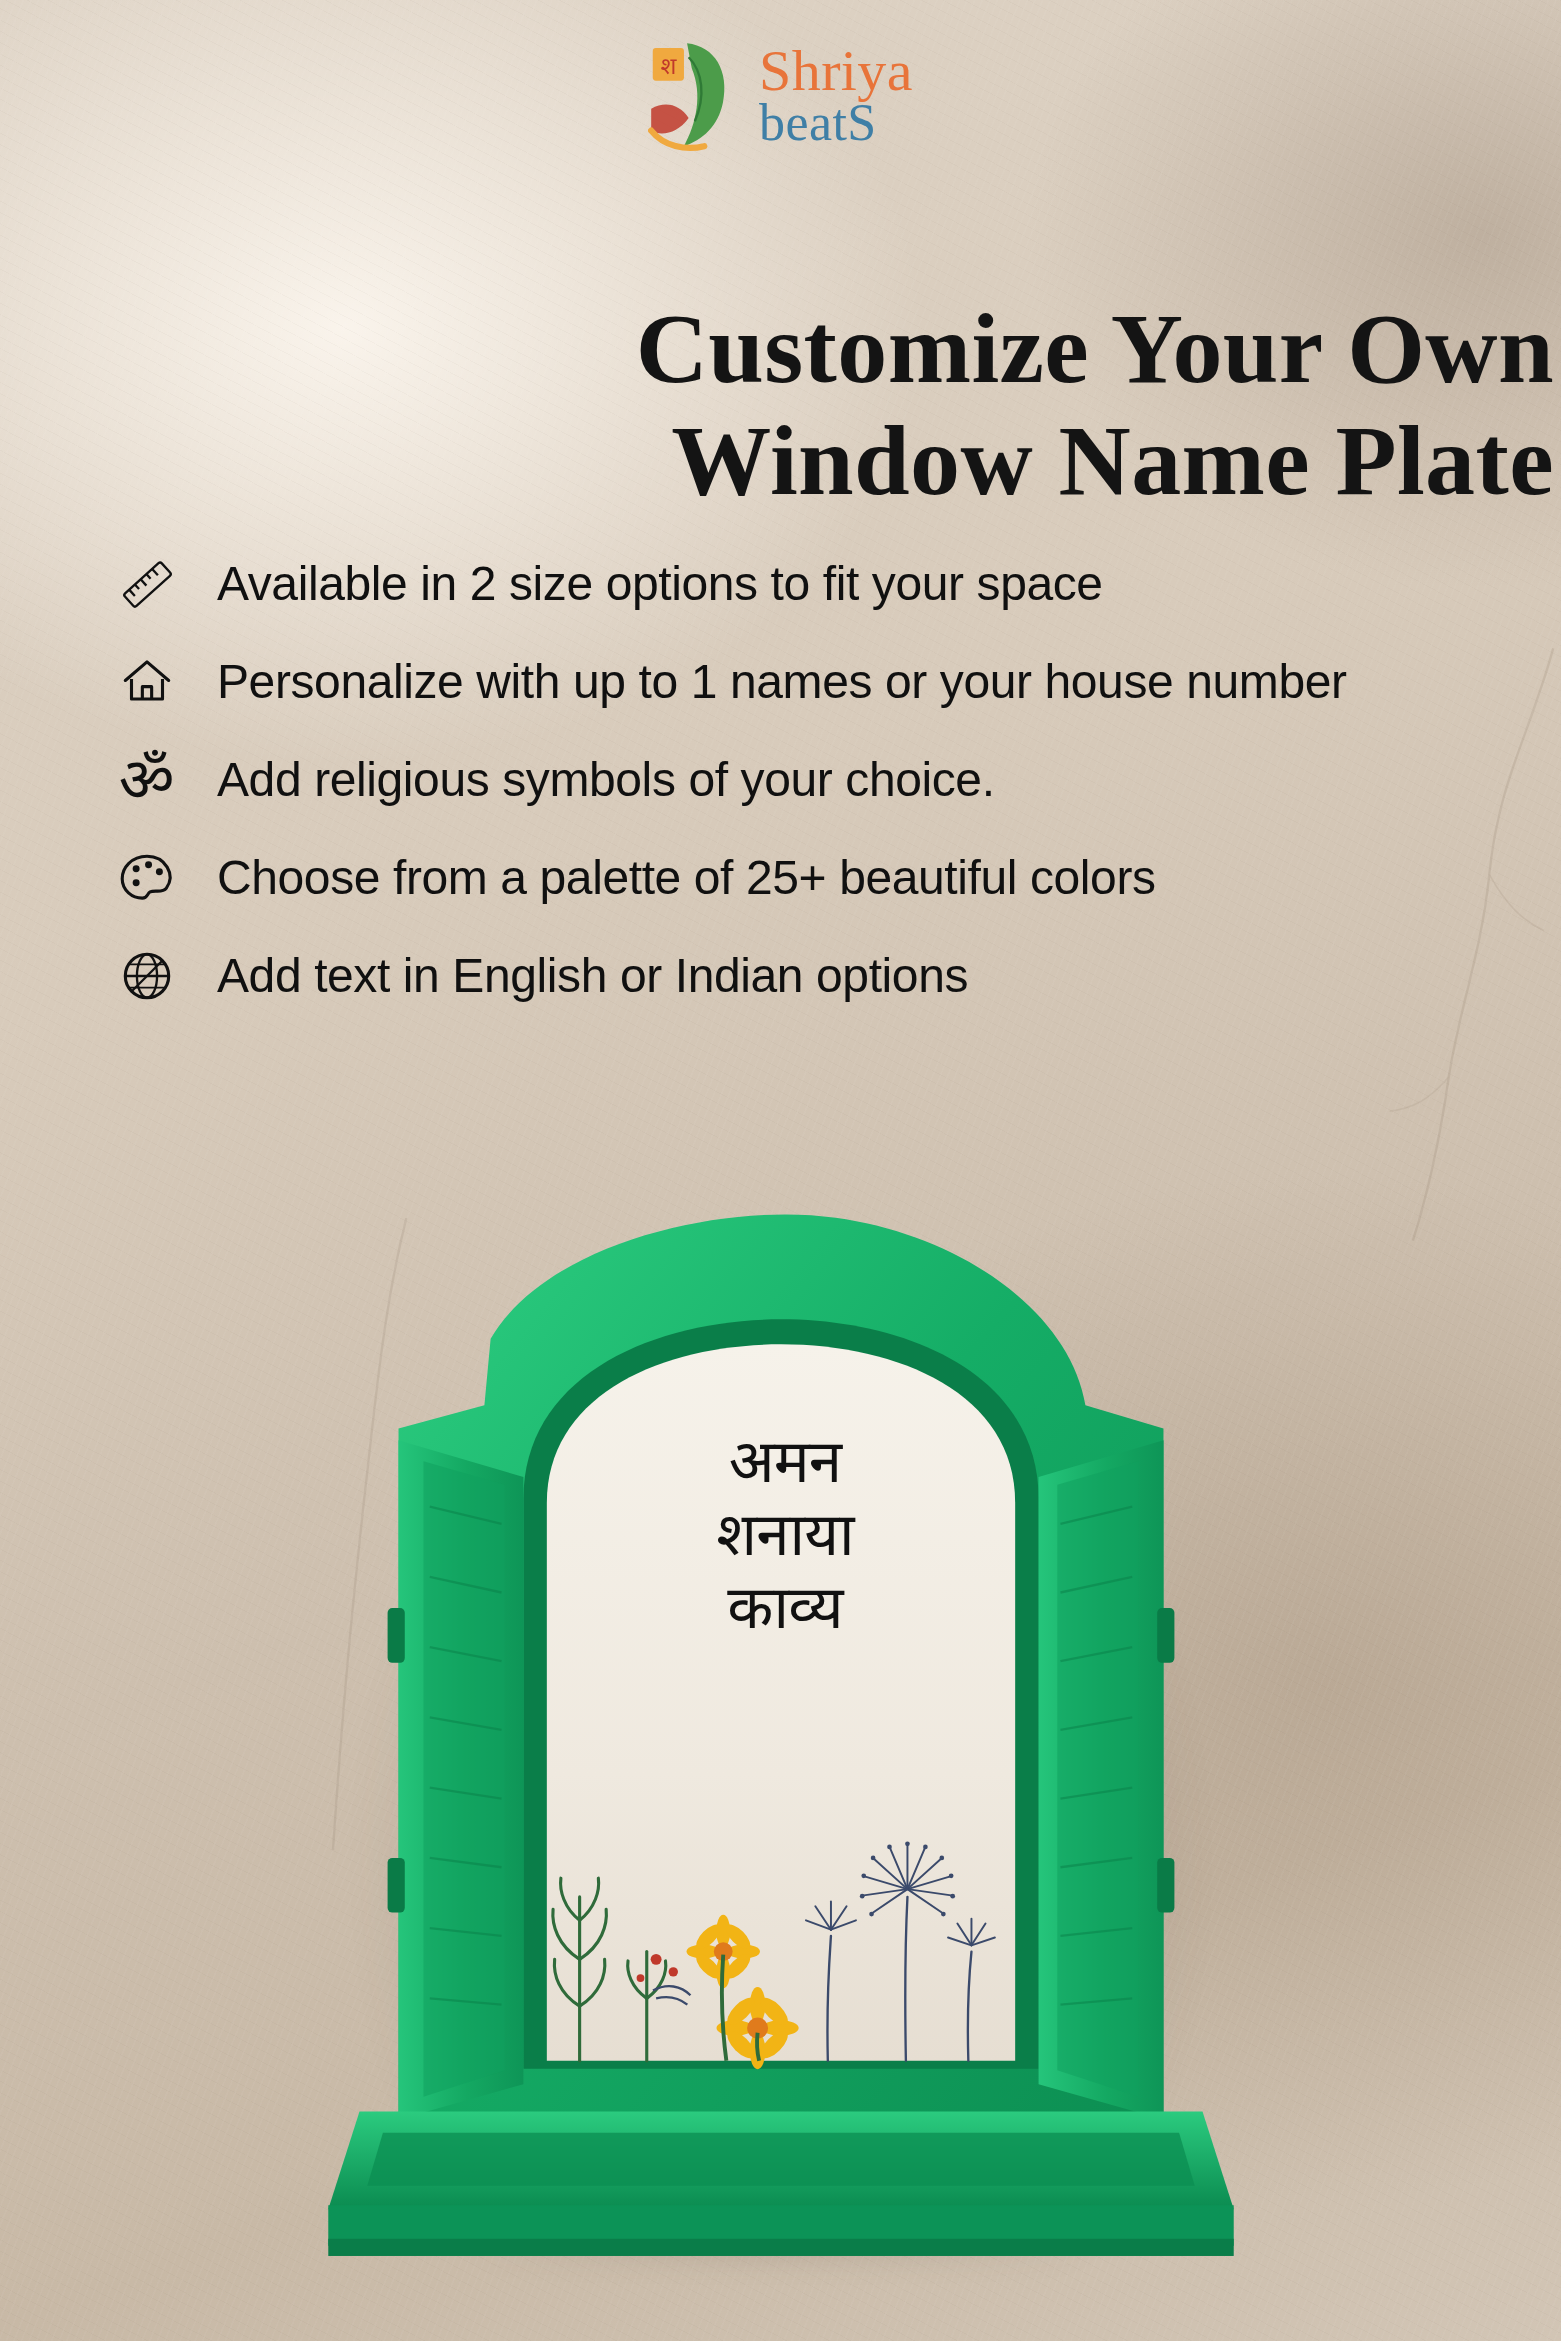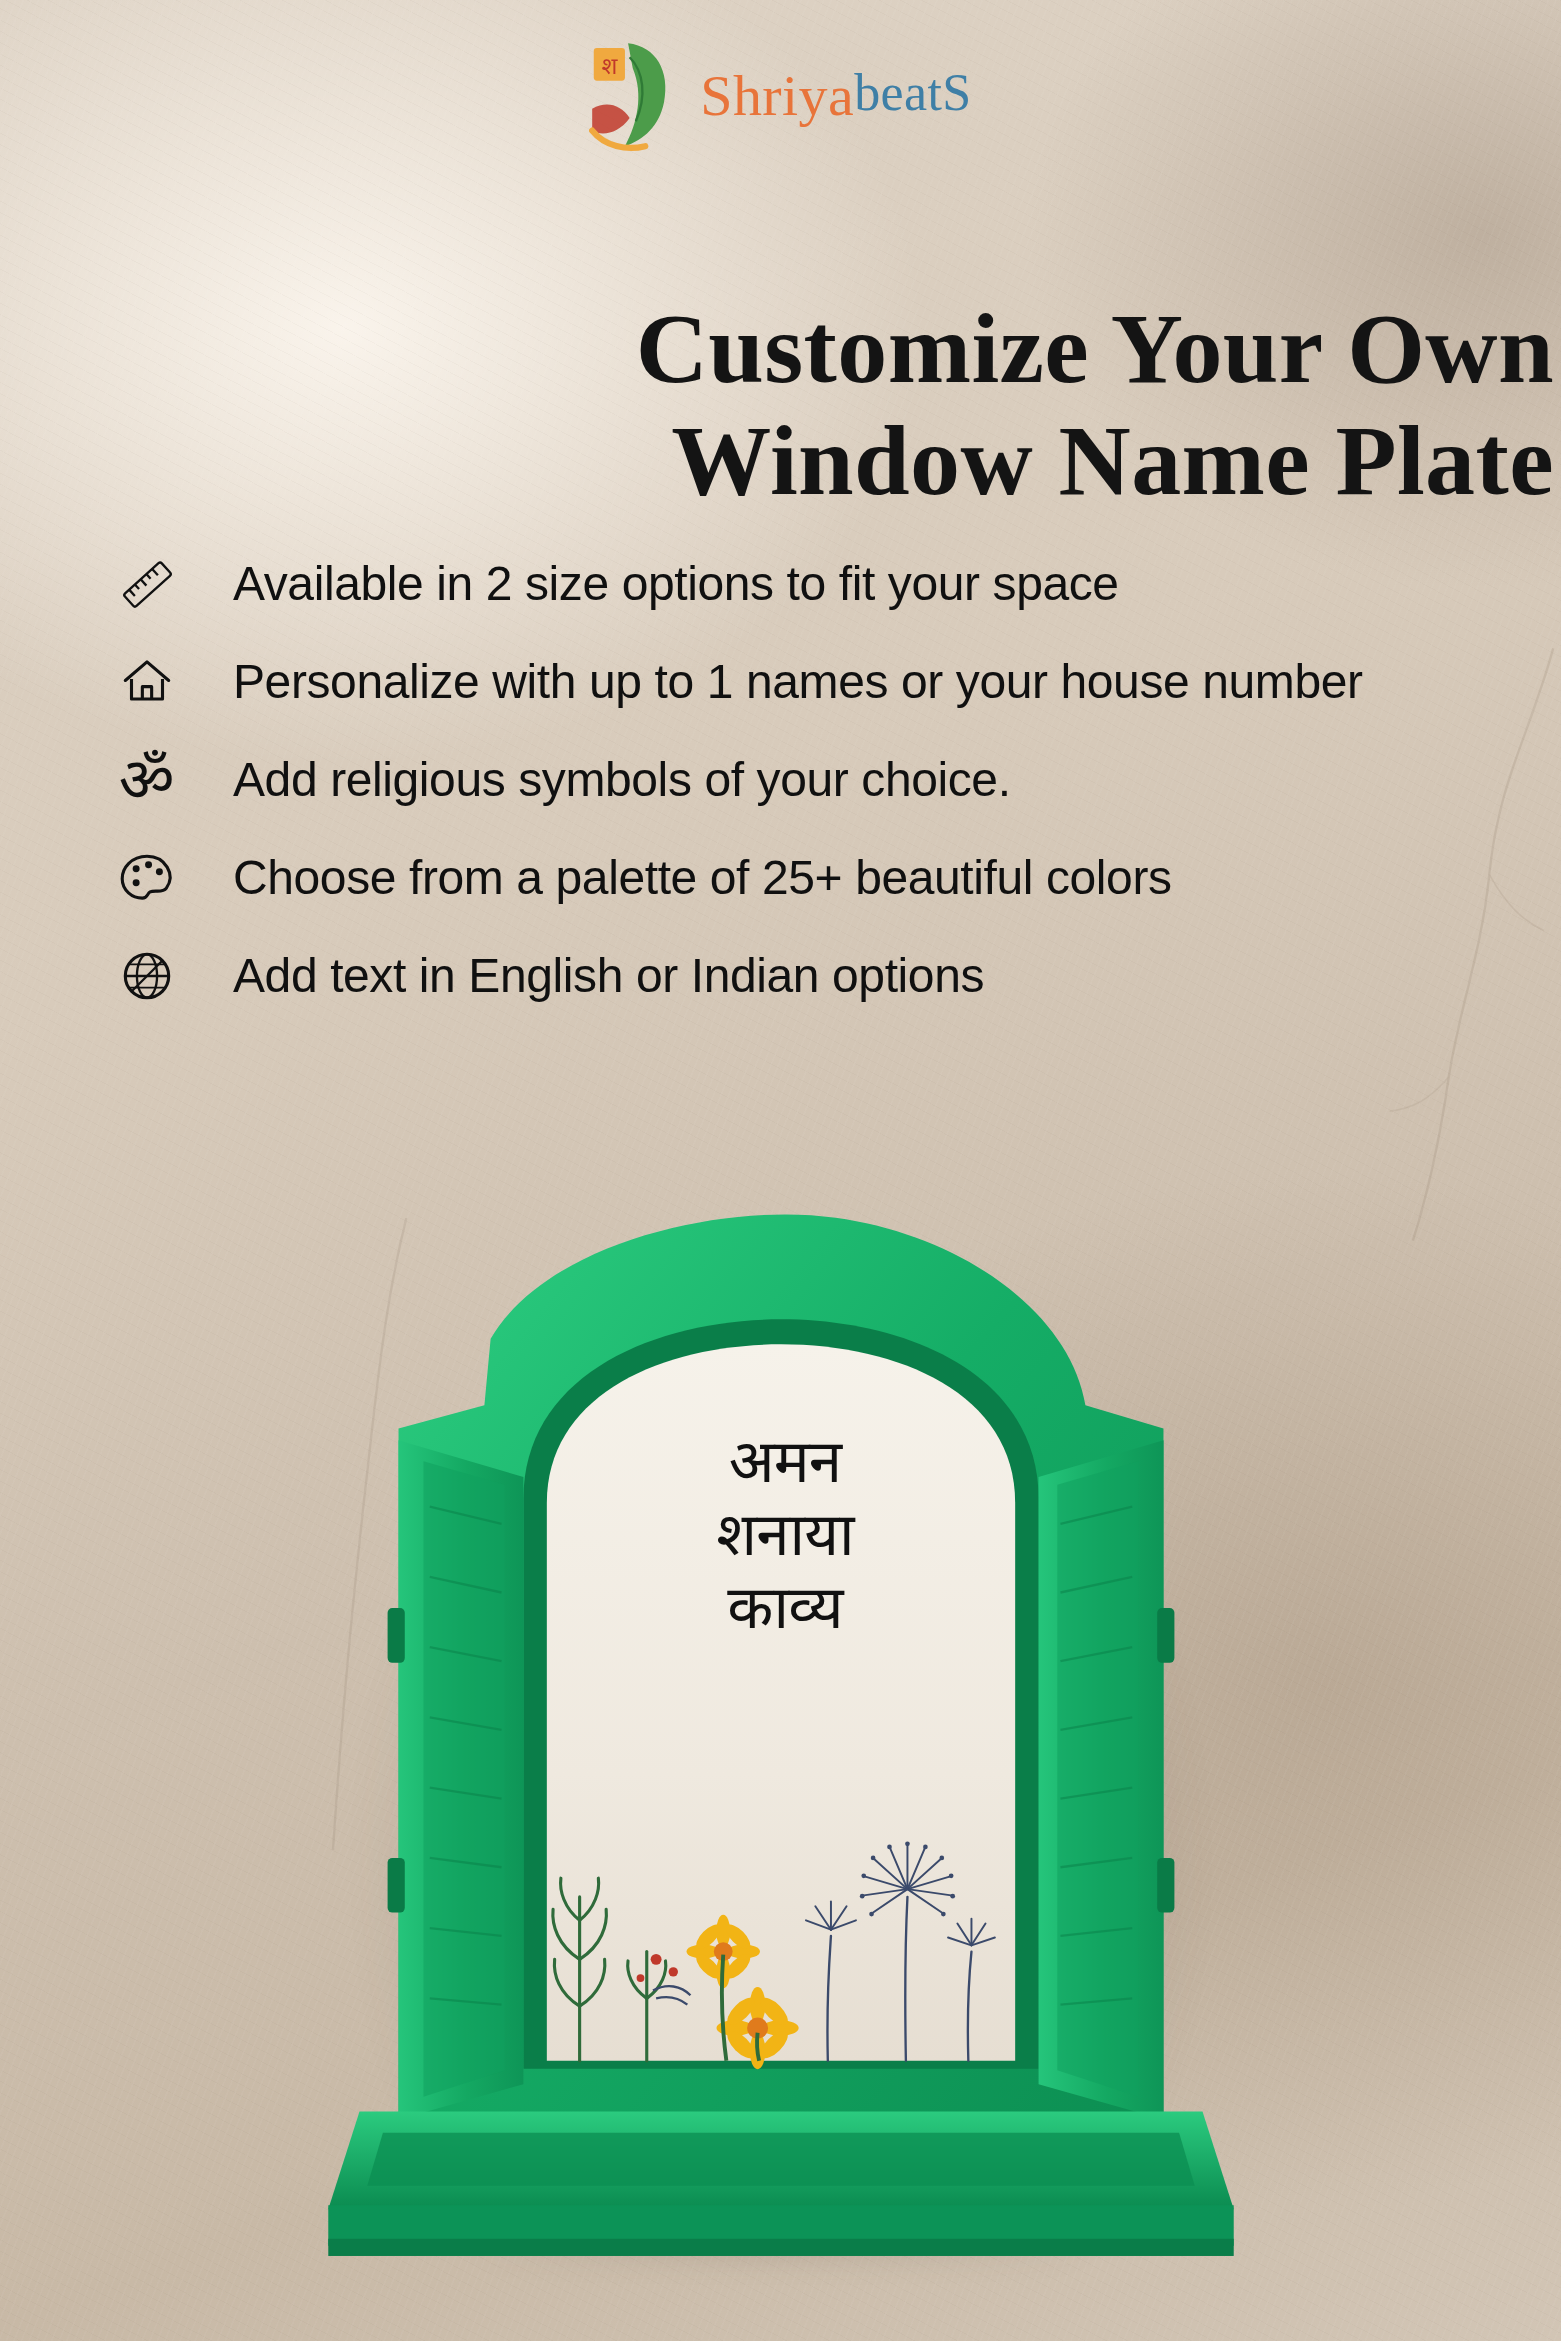--- a/index.html
+++ b/index.html
@@ -51,21 +51,21 @@
     align-items: center;
     gap: 11px;
   }
   .logo-mark {
     width: 100px;
     height: 117px;
     position: relative;
   }
   .logo-words {
     display: flex;
-    flex-direction: row;
+    flex-direction: column;
     line-height: 0.95;
   }
   .logo-word-1 {
     font-family: "Liberation Serif", serif;
     font-size: 58px;
     color: #e8743a;
     letter-spacing: 0.4px;
   }
   .logo-word-2 {
     font-family: "Liberation Serif", serif;
@@ -93,21 +93,21 @@
   
   .features {
     position: absolute;
     top: 550px;
     left: 109px;
     width: 1374px;
   }
   .feature-row {
     display: flex;
     align-items: center;
-    gap: 49px;
+    gap: 33px;
     margin-bottom: 31px;
     min-height: 67px;
   }
   .feature-icon {
     width: 75px;
     min-width: 75px;
     height: 67px;
     display: flex;
     align-items: center;
     justify-content: center;

